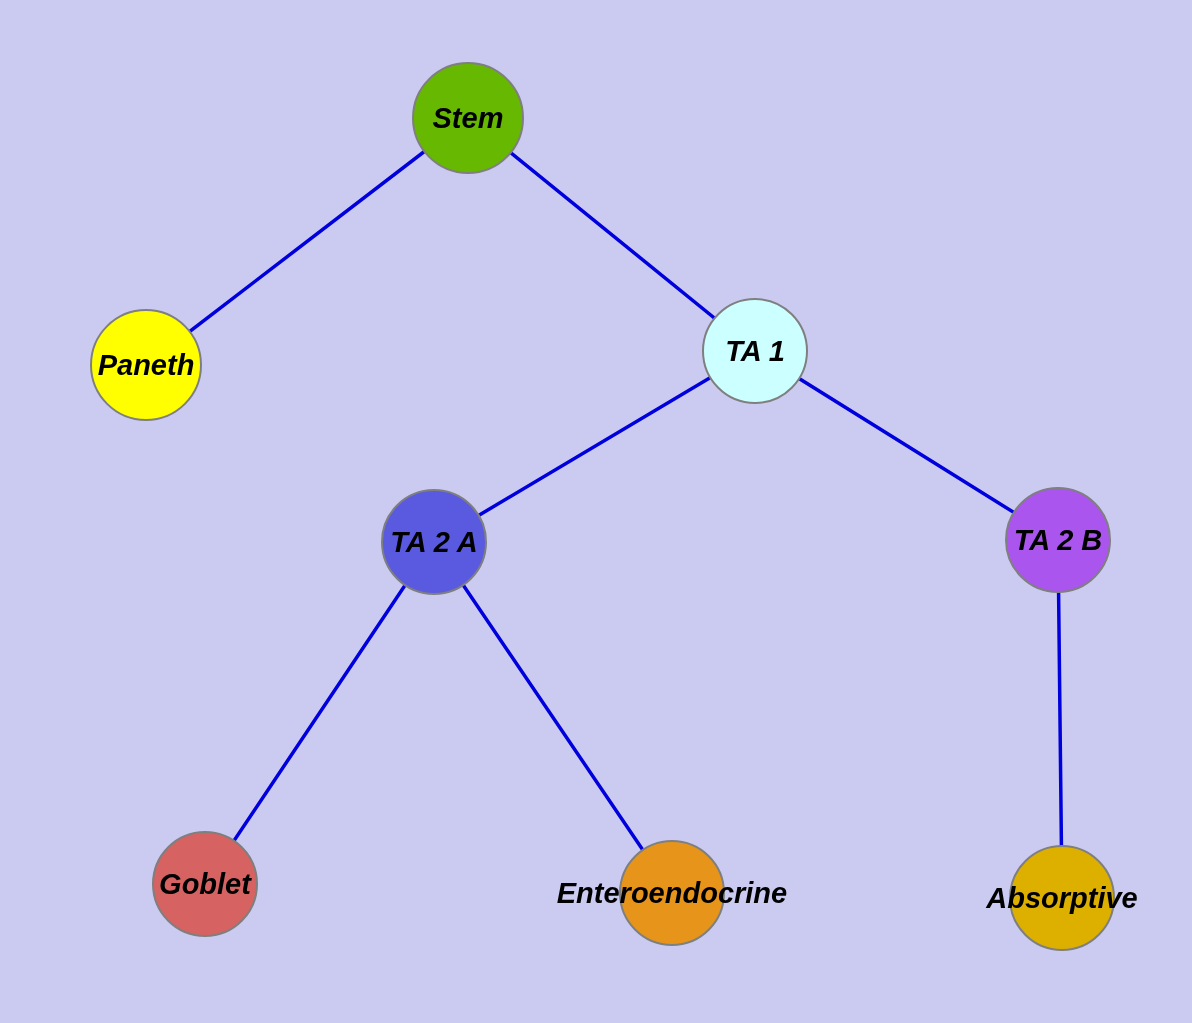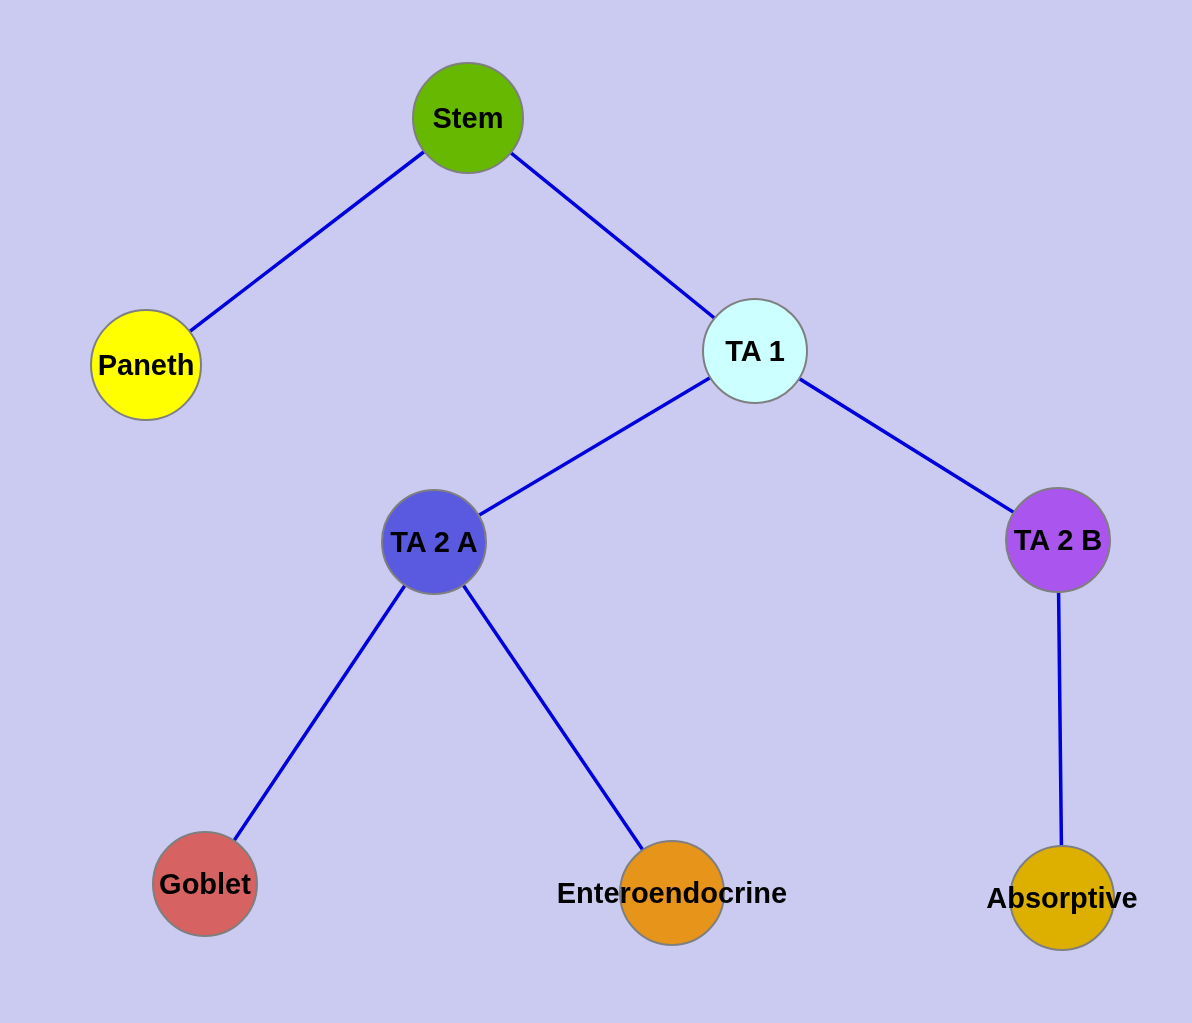--- a/index.html
+++ b/index.html
@@ -10,20 +10,21 @@
     width: 1192px;
     height: 1023px;
     overflow: hidden;
     background: #cbcbf2;
     font-family: "Liberation Sans", sans-serif;
   }
   #diagram-wrap {
     position: relative;
     width: 1192px;
     height: 946px;
+    font-style: italic;
   }
   #diagram-svg {
     display: block;
     width: 1192px;
     height: 1023px;
   }
   .edge {
     stroke-linecap: round;
   }
   .node-circle {

